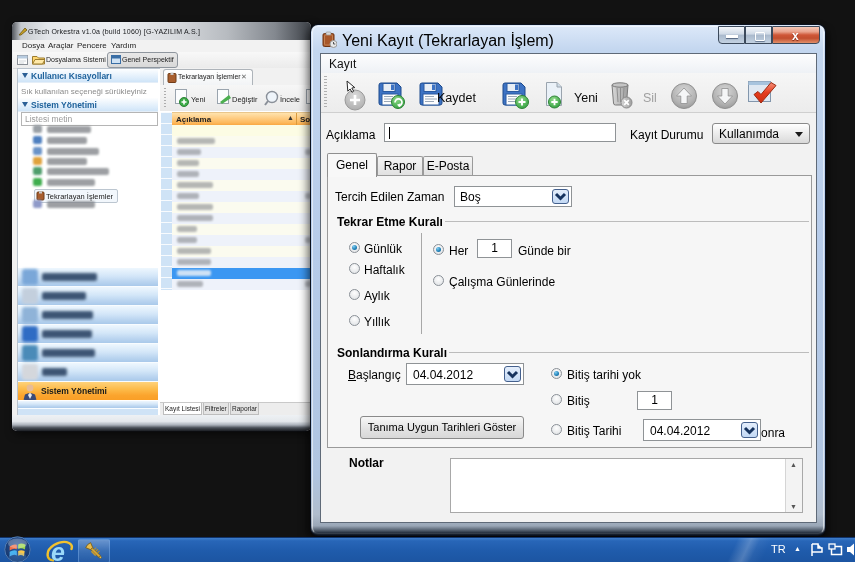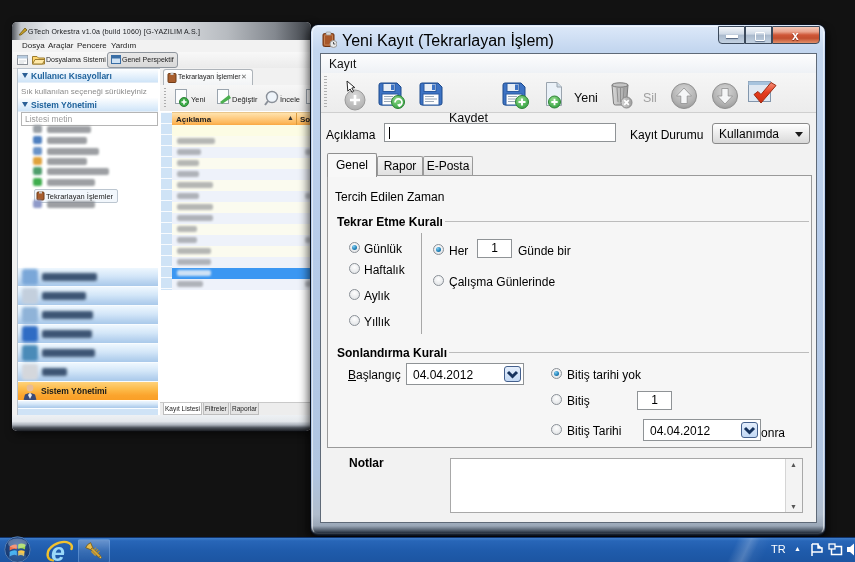--- a/index.html
+++ b/index.html
@@ -325,21 +325,21 @@
           </defs>
       </svg>
 
       <svg style="position:absolute;left:98px;top:9px" width="26" height="25">
         <path d="M1 3 Q1 1 3 1 L19 1 L23 5 L23 21 Q23 23 21 23 L3 23 Q1 23 1 21Z" fill="#3d73c4" stroke="#1d4a8c"></path>
         <rect x="5" y="1.5" width="12" height="8" fill="#e8eef5" stroke="#2a5aa0"></rect>
         <rect x="13" y="2.5" width="3" height="5.5" fill="#3d73c4"></rect>
         <rect x="4" y="12" width="16" height="11" fill="#fdfdfd" stroke="#2a5aa0"></rect>
         <path d="M6 14.5h9M6 17h12M6 19.5h9" stroke="#9aa8b8" stroke-width="1"></path>
       </svg>
-      <span class="tbtext" style="left:128px;margin-top:20px;">Kaydet</span>
+      <span class="tbtext" style="left:116px;">Kaydet</span>
 
       <svg style="position:absolute;left:181px;top:9px" width="28" height="27">
         <path d="M1 3 Q1 1 3 1 L19 1 L23 5 L23 21 Q23 23 21 23 L3 23 Q1 23 1 21Z" fill="#3d73c4" stroke="#1d4a8c"></path>
         <rect x="5" y="1.5" width="12" height="8" fill="#e8eef5" stroke="#2a5aa0"></rect>
         <rect x="13" y="2.5" width="3" height="5.5" fill="#3d73c4"></rect>
         <rect x="4" y="12" width="16" height="11" fill="#fdfdfd" stroke="#2a5aa0"></rect>
         <path d="M6 14.5h9M6 17h12M6 19.5h9" stroke="#9aa8b8" stroke-width="1"></path>
         <circle cx="20" cy="20" r="6.5" fill="url(#gg1)" stroke="#2c8335"></circle>
         <path d="M20 16.5v7M16.5 20h7" stroke="#fff" stroke-width="1.9"></path>
       </svg>
@@ -408,20 +408,28 @@
       <span style="position:absolute;left:6px;top:3px;font-size:12px;color:#000;">Kullanımda</span>
       <div style="position:absolute;right:6px;top:8px;width:0;height:0;border-left:4.5px solid transparent;border-right:4.5px solid transparent;border-top:5px solid #1a1a1a;"></div>
     </div>
 
     <div style="position:absolute;left:6px;top:99px;width:48px;height:23px;background:#f8f8f8;border:1px solid #8f8f8f;border-bottom:none;border-radius:2px 2px 0 0;z-index:3;font-size:12px;color:#000;text-align:center;line-height:22px;">Genel</div>
     <div style="position:absolute;left:56px;top:102px;width:44px;height:19px;background:linear-gradient(180deg,#f5f5f5,#e0e0e0);border:1px solid #9a9a9a;border-bottom:none;border-radius:2px 2px 0 0;font-size:12px;color:#000;text-align:center;line-height:19px;">Rapor</div>
     <div style="position:absolute;left:102px;top:102px;width:48px;height:19px;background:linear-gradient(180deg,#f5f5f5,#e0e0e0);border:1px solid #9a9a9a;border-bottom:none;border-radius:2px 2px 0 0;font-size:12px;color:#000;text-align:center;line-height:19px;">E-Posta</div>
 
     <div style="position:absolute;left:6px;top:121px;width:485px;height:273px;background:#f6f6f6;border:1px solid #9a9a9a;box-sizing:border-box;z-index:2;">
       <div class="lbl" style="left:7px;top:14px;">Tercih Edilen Zaman</div>
+      <div class="combo" style="left:126px;top:10px;width:118px;height:21px;">
+        <span style="position:absolute;left:5px;top:3px;font-size:12px;color:#000;">Boş</span>
+        <div class="vbtn">
+            <svg width="13" height="11">
+              <path d="M2 2 L6.5 6.5 L11 2" fill="none" stroke="#16335e" stroke-width="3"></path>
+            </svg>
+          </div>
+      </div>
       <div class="lbl" style="left:9px;top:39px;font-weight:bold;">Tekrar Etme Kuralı</div>
       <div class="grpline" style="left:117px;top:45px;width:364px;"></div>
       <div class="radio sel" style="left:21px;top:66px;"></div>
         <div class="lbl" style="left:36px;top:66px;">Günlük</div>
       <div class="radio" style="left:21px;top:87px;"></div>
         <div class="lbl" style="left:36px;top:87px;">Haftalık</div>
       <div class="radio" style="left:21px;top:113px;"></div>
         <div class="lbl" style="left:36px;top:113px;">Aylık</div>
       <div class="radio" style="left:21px;top:139px;"></div>
         <div class="lbl" style="left:36px;top:139px;">Yıllık</div>
@@ -442,20 +450,21 @@
               <path d="M2 3 L6.5 7.5 L11 3" fill="none" stroke="#16335e" stroke-width="3"></path>
             </svg>
           </div>
       </div>
       <div class="radio sel" style="left:223px;top:192px;"></div>
         <div class="lbl" style="left:239px;top:192px;">Bitiş tarihi yok</div>
       <div class="radio" style="left:223px;top:218px;"></div>
         <div class="lbl" style="left:239px;top:218px;">Bitiş</div>
       <div class="field" style="left:309px;top:215px;width:35px;height:19px;font-size:12px;text-align:center;line-height:17px;">1</div>
       <div class="lbl" style="left:349px;top:218px;margin-top:32px;">Çalıştırmadan sonra</div>
+      <div id="bigbtn" style="left:32px;top:240px;width:164px;height:23px;line-height:21px;">Tanıma Uygun Tarihleri Göster</div>
       <div class="radio" style="left:223px;top:248px;"></div>
         <div class="lbl" style="left:239px;top:248px;">Bitiş Tarihi</div>
       <div class="combo" style="left:315px;top:243px;width:118px;height:22px;">
         <span style="position:absolute;left:6px;top:4px;font-size:12px;color:#000;">04.04.2012</span>
         <div class="vbtn">
             <svg width="13" height="12">
               <path d="M2 3 L6.5 7.5 L11 3" fill="none" stroke="#16335e" stroke-width="3"></path>
             </svg>
           </div>
       </div>

